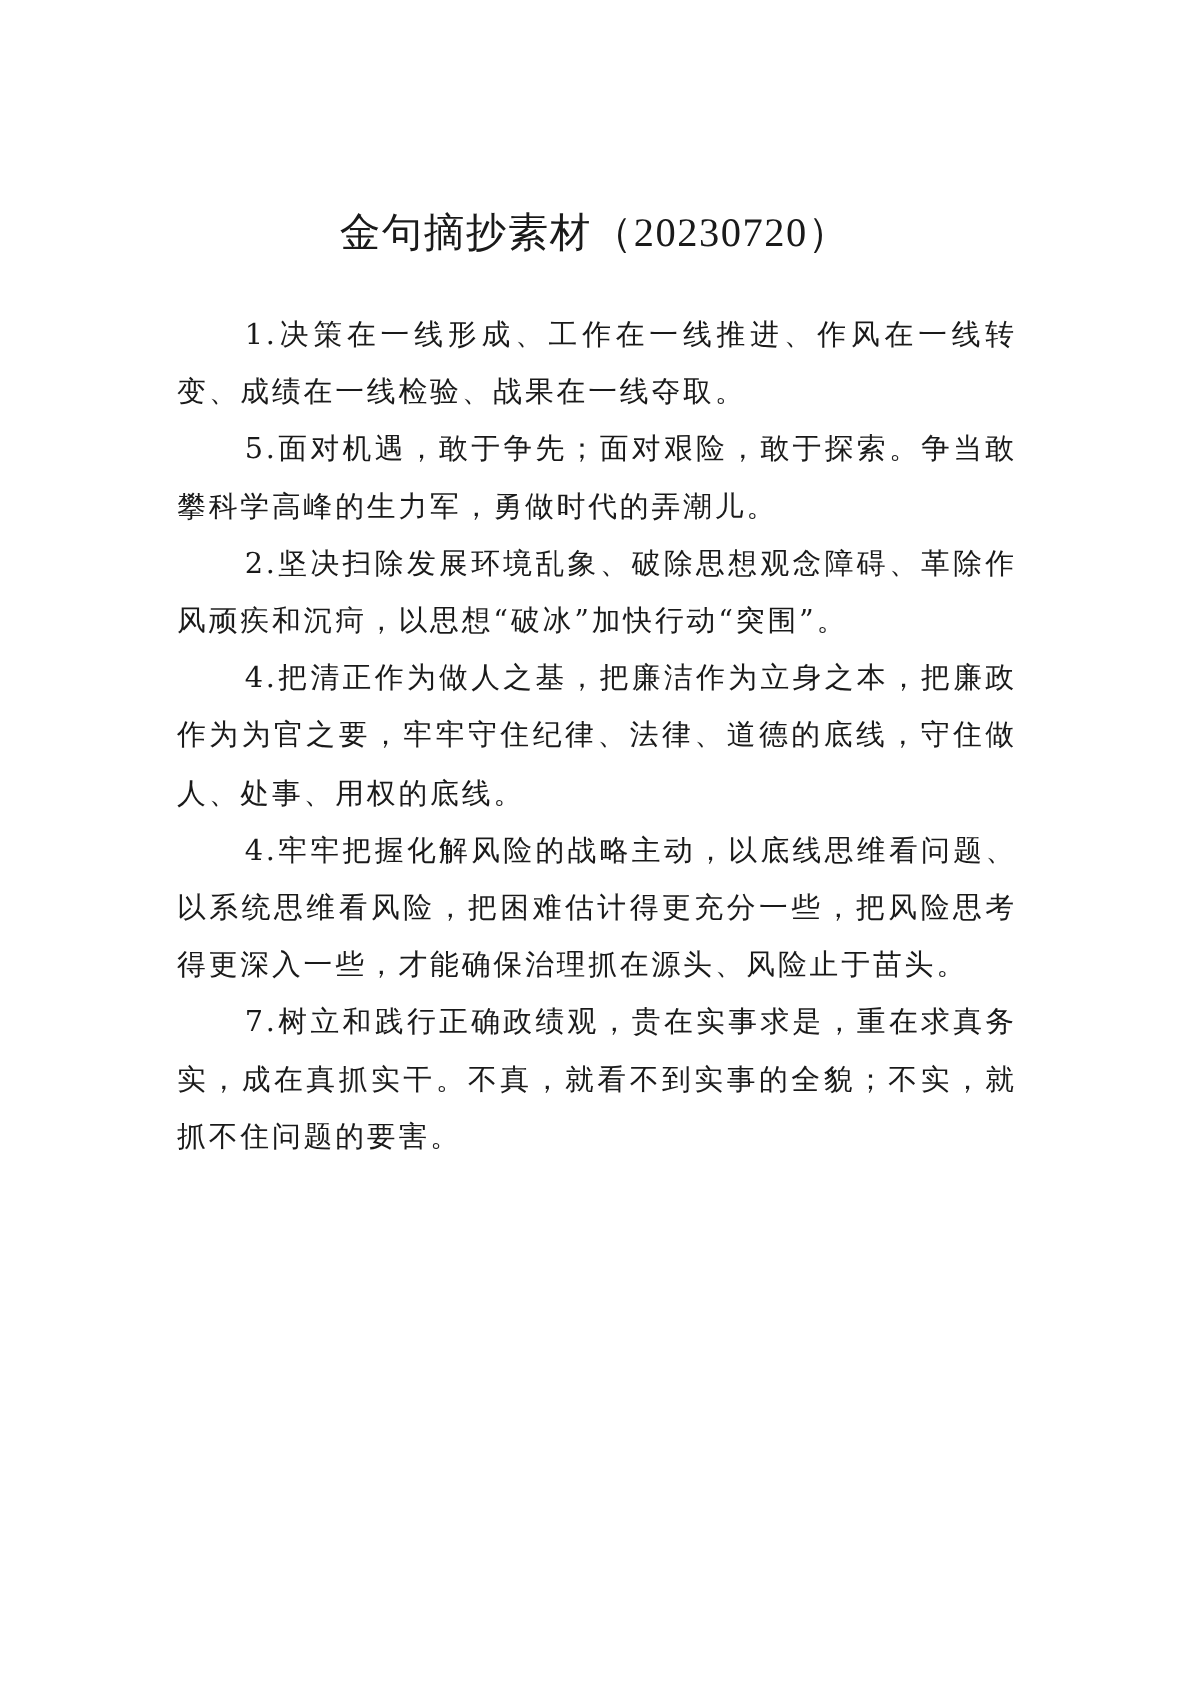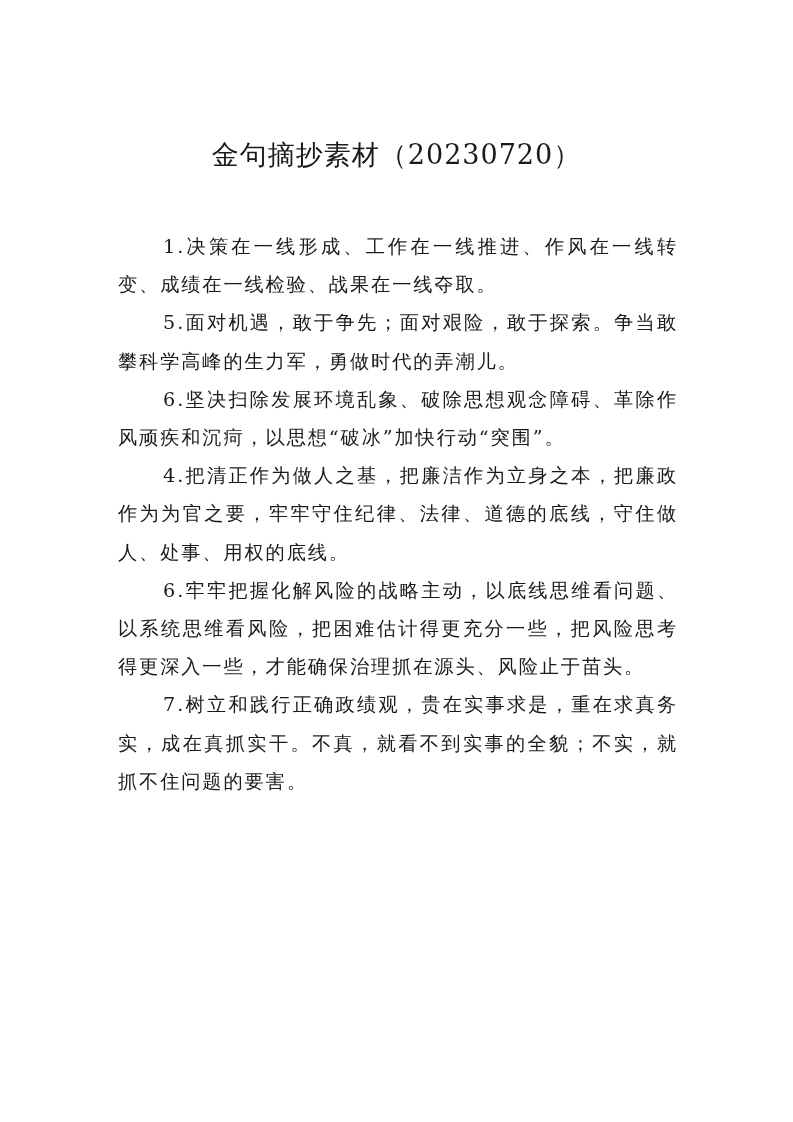--- a/index.html
+++ b/index.html
@@ -26,24 +26,25 @@
     position: absolute;
     top: 136px;
     left: 0;
     width: 793px;
     text-align: center;
     font-size: 27px;
     line-height: 38px;
     letter-spacing: 1px;
     font-weight: normal;
     margin: 0;
+    font-family: Liberation Serif, serif;
   }
   .body {
     position: absolute;
-    top: 228px;
+    top: 204px;
     left: 118px;
     width: 560px;
   }
   .para {
     margin: 0;
     font-size: 19.2px;
     line-height: 38.2px;
     text-indent: 2.35em;
     text-align: justify;
     text-align-last: left;
@@ -51,18 +52,18 @@
   }
 </style>
 </head>
 <body>
 
 <div class="page">
   <h1 class="title">金句摘抄素材（20230720）</h1>
   <div class="body">
     <p class="para">1.决策在一线形成、工作在一线推进、作风在一线转变、成绩在一线检验、战果在一线夺取。</p>
     <p class="para">5.面对机遇，敢于争先；面对艰险，敢于探索。争当敢攀科学高峰的生力军，勇做时代的弄潮儿。</p>
-    <p class="para">6.坚决扫除发展环境乱象、破除思想观念障碍、革除作风顽疾和沉疴，以思想“破冰”加快行动“突围”。</p>
+    <p class="para">2.坚决扫除发展环境乱象、破除思想观念障碍、革除作风顽疾和沉疴，以思想“破冰”加快行动“突围”。</p>
     <p class="para">4.把清正作为做人之基，把廉洁作为立身之本，把廉政作为为官之要，牢牢守住纪律、法律、道德的底线，守住做人、处事、用权的底线。</p>
-    <p class="para">6.牢牢把握化解风险的战略主动，以底线思维看问题、以系统思维看风险，把困难估计得更充分一些，把风险思考得更深入一些，才能确保治理抓在源头、风险止于苗头。</p>
+    <p class="para">4.牢牢把握化解风险的战略主动，以底线思维看问题、以系统思维看风险，把困难估计得更充分一些，把风险思考得更深入一些，才能确保治理抓在源头、风险止于苗头。</p>
     <p class="para">7.树立和践行正确政绩观，贵在实事求是，重在求真务实，成在真抓实干。不真，就看不到实事的全貌；不实，就抓不住问题的要害。</p>
   </div>
 </div>
 
 </body></html>

